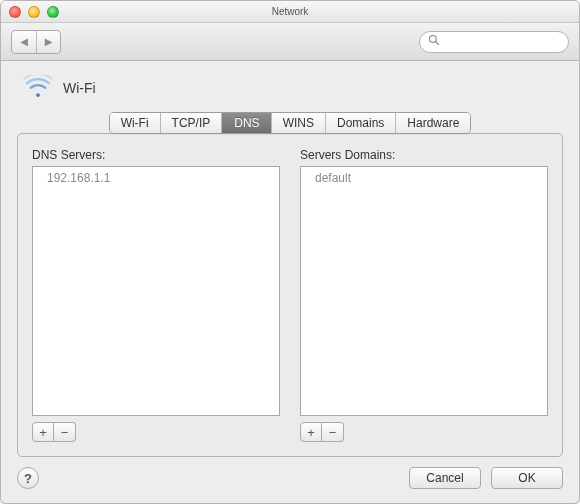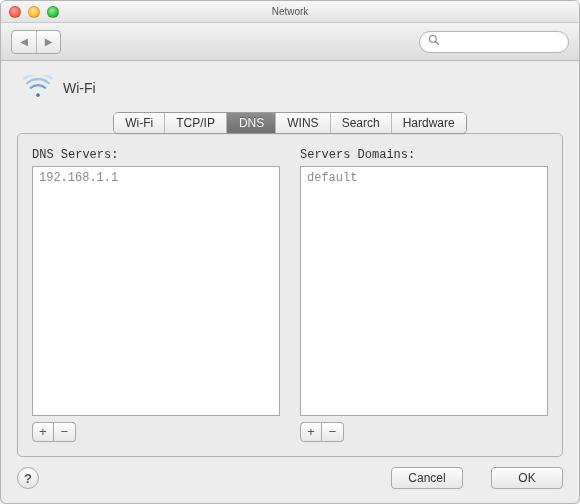--- a/index.html
+++ b/index.html
@@ -34,37 +34,37 @@
 
   
   .tabbar { display: flex; justify-content: center; margin-bottom: -1px; position: relative; z-index: 2; }
   .tabs { display: flex; border: 1px solid #9c9c9c; border-radius: 5px; overflow: hidden; background: linear-gradient(#fefefe,#e5e5e5); box-shadow: 0 1px 0 rgba(0,0,0,0.06); }
   .tab { padding: 3px 11px; font-size: 12px; color: #333; border-right: 1px solid #b9b9b9; display: flex; align-items: center; background: linear-gradient(#fdfdfd,#e9e9e9); }
   .tab:last-child { border-right: none; }
   .tab.active { background: linear-gradient(#8e8e8e, #6f6f6f); color: #fff; text-shadow: 0 -1px 0 rgba(0,0,0,0.3); padding-left: 12px; }
 
   
   .panel { flex: 1; border: 1px solid #b2b2b2; border-radius: 5px; padding: 14px; background: #ebebeb; display: flex; flex-direction: column; }
-  .columns { flex: 1; display: flex; gap: 20px; font-family: Liberation Mono, monospace; }
+  .columns { flex: 1; display: flex; gap: 20px; }
   .col { flex: 1; display: flex; flex-direction: column; }
   .col-label { font-size: 12px; color: #333; margin-bottom: 4px; }
   .listbox { flex: 1; background: #fff; border: 1px solid #a8a8a8; border-radius: 0; padding: 3px 6px; overflow: auto; }
-  .list-item { font-size: 12px; color: #8a8a8a; padding: 1px 0; }
+  .list-item { font-size: 12px; color: #8a8a8a; padding: 1px 0; margin-left: 8px; }
   .col-footer { display: flex; align-items: center; gap: 8px; margin-top: 6px; }
   .pm-group { display: flex; }
   .pm { width: 22px; height: 20px; border: 1px solid #a9a9a9; background: linear-gradient(#fefefe,#e8e8e8); display: flex; align-items: center; justify-content: center; font-size: 13px; color: #555; }
   .pm + .pm { border-left: none; }
   .pm:first-child { border-top-left-radius: 4px; border-bottom-left-radius: 4px; }
   .pm:last-child { border-top-right-radius: 4px; border-bottom-right-radius: 4px; }
   .hint { font-size: 11px; color: #444; }
 
   
   .bottom { display: flex; justify-content: space-between; align-items: center; margin-top: 10px; }
   .help-btn { width: 22px; height: 22px; border: 1px solid #a9a9a9; border-radius: 50%; background: linear-gradient(#fdfdfd,#e6e6e6); display: flex; align-items: center; justify-content: center; color: #555; font-size: 13px; font-weight: bold; }
-  .actions { display: flex; gap: 28px; }
+  .actions { display: flex; gap: 10px; }
   .actions .btn { width: 72px; }
 </style>
 </head>
 <body>
 
 <div class="window">
 
   <div class="titlebar">
     <div class="traffic-lights">
       <div class="tl red"></div>
@@ -109,21 +109,21 @@
       </span>
       <span class="iface-name">Wi-Fi</span>
     </div>
 
     <div class="tabbar">
       <div class="tabs" id="tabs-container">
           <div class="tab">Wi-Fi</div>
           <div class="tab">TCP/IP</div>
           <div class="tab active">DNS</div>
           <div class="tab">WINS</div>
-          <div class="tab">Search</div>
+          <div class="tab">Domains</div>
           <div class="tab">Hardware</div>
         </div>
     </div>
 
     <div class="panel">
       <div class="columns">
         <div class="col">
           <div class="col-label">DNS Servers:</div>
           <div class="listbox" id="dns-list">
               <div class="list-item">192.168.1.1</div>

